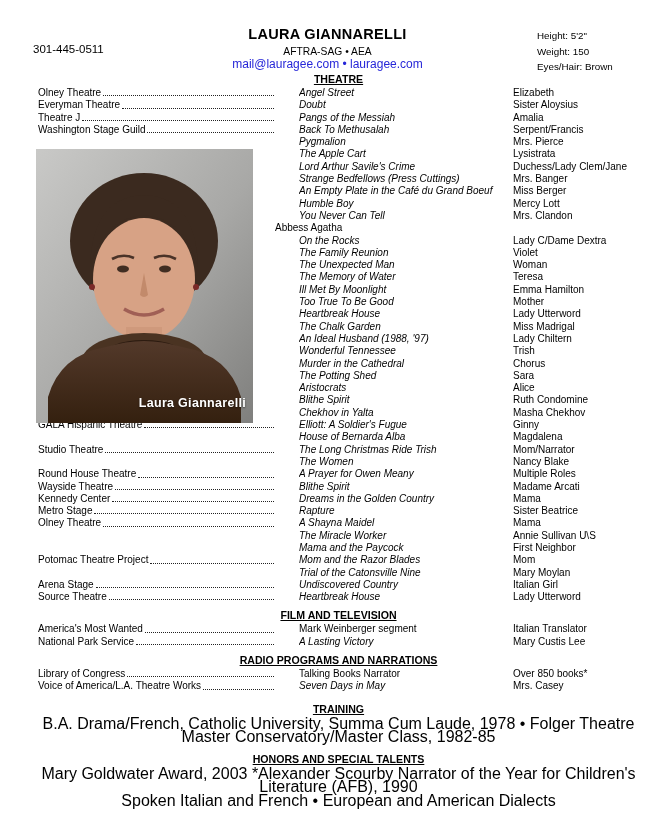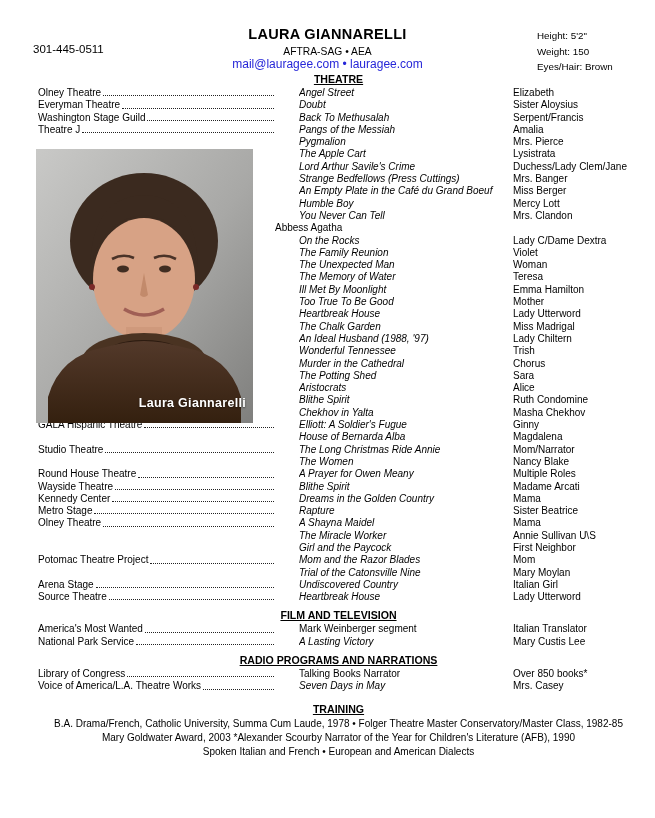--- a/index.html
+++ b/index.html
@@ -28,21 +28,21 @@
   .section { margin-bottom:0; }
   .section + .section .section-heading { margin-top:5px;text-decoration:underline; }
   .section.gap-lg .section-heading { margin-top:9px; }
   .row { display:flex; height:12.3px; line-height:12.3px; font-size:10px; white-space:nowrap; }
   .venue-cell { width:237px; display:flex; overflow:hidden; }
   .venue { white-space:nowrap; }
   .leader { flex:1; min-width:6px; border-bottom:1.3px dotted #222; margin:0 1px 3px 2px; }
   .title { width:214px; font-style:italic; overflow:hidden;margin-left:24px; }
   .title.roman { font-style:normal; }
   .role { flex:1; overflow:hidden; }
-  .center-line { text-align:center; font-size:10px; line-height:13px; margin-top:1px; }
+  .center-line { text-align:center; font-size:16px; line-height:13px; margin-top:1px; }
   
   .photo { position:absolute; left:36px; top:149px; width:217px; height:274px; overflow:hidden; }
   .photo svg { display:block; }
   .photo-caption {
     position:absolute; right:7px; bottom:13px;
     color:#fff; font-weight:bold; font-size:12.5px; letter-spacing:.3px;
     text-shadow:0 1px 2px rgba(0,0,0,.55);
   }
 </style>
 </head>
@@ -85,38 +85,38 @@
     <span class="venue-cell">
               <span class="venue">Everyman Theatre</span>
               <span class="leader"></span>
             </span>
     <span class="title">Doubt</span>
     <span class="role">Sister Aloysius</span>
   </div>
 
   <div class="row">
     <span class="venue-cell">
+              <span class="venue">Theatre J</span>
+              <span class="leader"></span>
+            </span>
+    <span class="title">Pangs of the Messiah</span>
+    <span class="role">Amalia</span>
+  </div>
+
+  <div class="row">
+    <span class="venue-cell">
               <span class="venue">Washington Stage Guild</span>
               <span class="leader"></span>
             </span>
     <span class="title">Back To Methusalah</span>
     <span class="role">Serpent/Francis</span>
   </div>
 
   <div class="row">
     <span class="venue-cell">
-              <span class="venue">Theatre J</span>
-              <span class="leader"></span>
-            </span>
-    <span class="title">Pangs of the Messiah</span>
-    <span class="role">Amalia</span>
-  </div>
-
-  <div class="row">
-    <span class="venue-cell">
               <span class="venue"></span>
             </span>
     <span class="title">Pygmalion</span>
     <span class="role">Mrs. Pierce</span>
   </div>
 
   <div class="row">
     <span class="venue-cell">
               <span class="venue"></span>
             </span>
@@ -307,21 +307,21 @@
             </span>
     <span class="title">House of Bernarda Alba</span>
     <span class="role">Magdalena</span>
   </div>
 
   <div class="row">
     <span class="venue-cell">
               <span class="venue">Studio Theatre</span>
               <span class="leader"></span>
             </span>
-    <span class="title">The Long Christmas Ride Annie</span>
+    <span class="title">The Long Christmas Ride Trish</span>
     <span class="role">Mom/Narrator</span>
   </div>
 
   <div class="row">
     <span class="venue-cell">
               <span class="venue"></span>
             </span>
     <span class="title">The Women</span>
     <span class="role">Nancy Blake</span>
   </div>
@@ -376,21 +376,21 @@
               <span class="venue"></span>
             </span>
     <span class="title">The Miracle Worker</span>
     <span class="role">Annie Sullivan U\S</span>
   </div>
 
   <div class="row">
     <span class="venue-cell">
               <span class="venue"></span>
             </span>
-    <span class="title">Girl and the Paycock</span>
+    <span class="title">Mama and the Paycock</span>
     <span class="role">First Neighbor</span>
   </div>
 
   <div class="row">
     <span class="venue-cell">
               <span class="venue">Potomac Theatre Project</span>
               <span class="leader"></span>
             </span>
     <span class="title">Mom and the Razor Blades</span>
     <span class="role">Mom</span>
@@ -471,20 +471,21 @@
   </section>
 
   <section class="section gap-lg">
     <h2 class="section-heading">TRAINING</h2>
     <div class="rows">
   <div class="center-line">B.A. Drama/French, Catholic University, Summa Cum Laude, 1978  •  Folger Theatre Master Conservatory/Master Class, 1982-85</div>
 </div>
   </section>
 
   <section class="section gap-lg">
+    <h2 class="section-heading">HONORS AND SPECIAL TALENTS</h2>
     <div class="rows">
   <div class="center-line">Mary Goldwater Award, 2003  *Alexander Scourby Narrator of the Year for Children's Literature (AFB), 1990</div>
 
   <div class="center-line">Spoken Italian and French  •  European and American Dialects</div>
 </div>
   </section>
 </div>
 
   <div class="photo">
     <svg width="217" height="274" viewBox="0 0 217 274">

